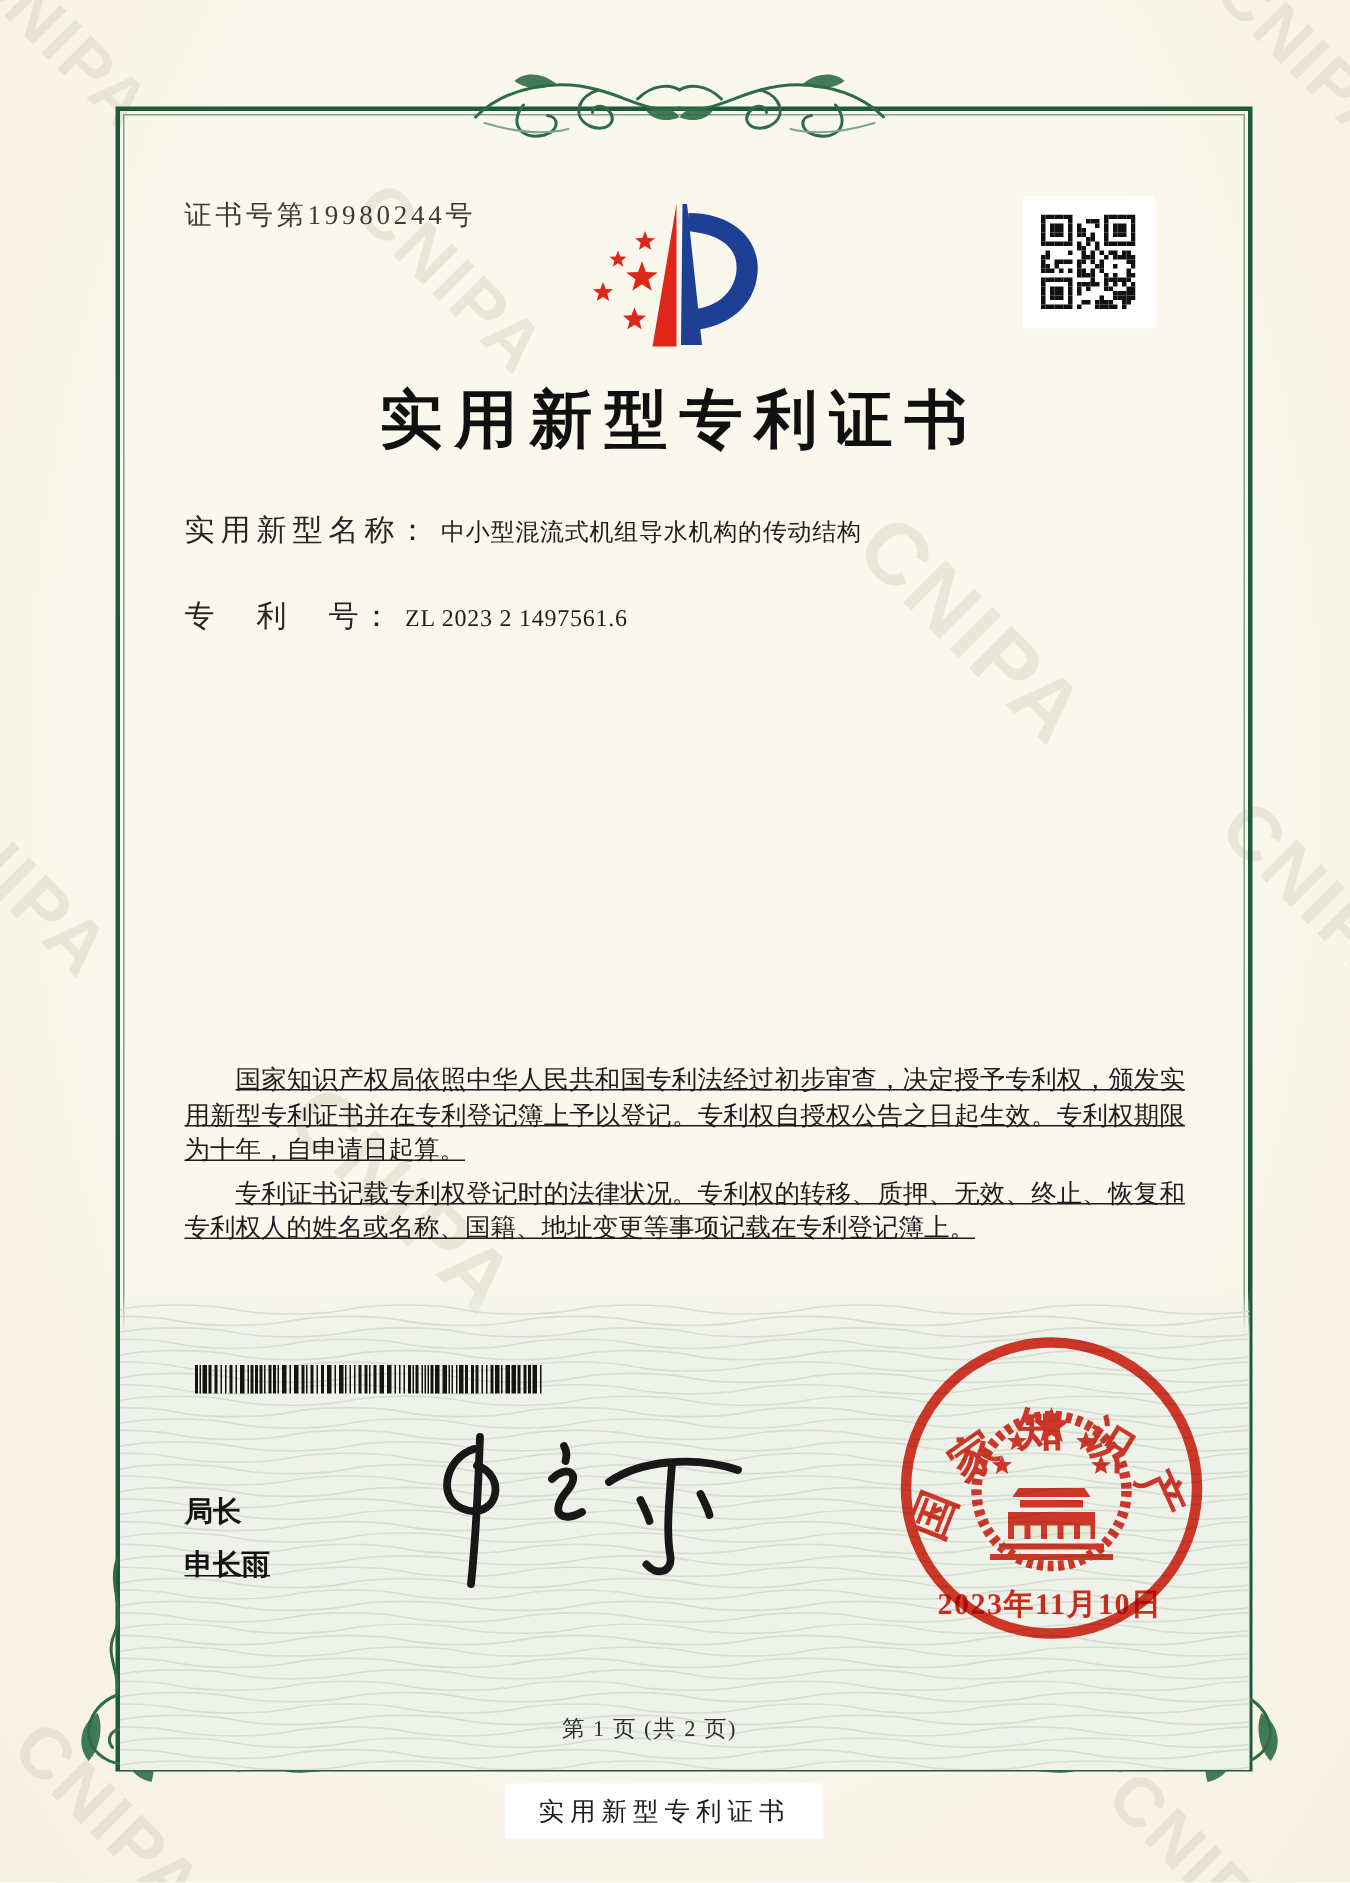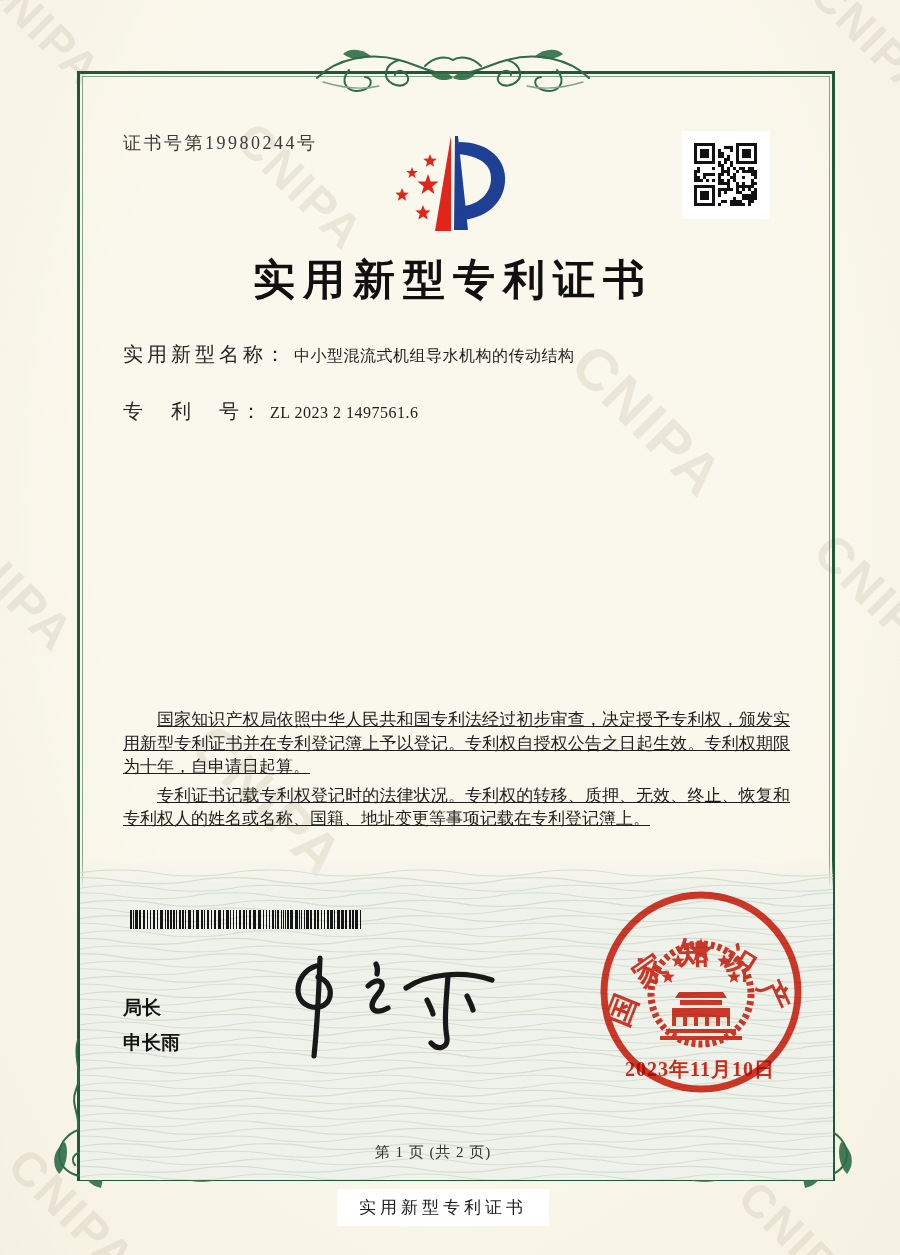--- a/index.html
+++ b/index.html
@@ -51,21 +51,21 @@
   .paras p{margin:0 0 5px 0;text-indent:2em;text-decoration:underline;}
   
   .waves{
     left:80px;top:861px;width:753px;height:319px;overflow:hidden;
     background:linear-gradient(180deg, rgba(239,242,235,0) 0, var(--wave-bg,#EFF2EB) 28px);
   }
   .waves svg path{stroke:var(--wave-line,#D6DDD0);stroke-width:1.1;fill:none;}
   .barcode{left:130px;top:910px;width:233px;height:19px;font-size:0;}
   .barcode i{display:inline-block;height:19px;background:#141414;}
   .sig-title{left:123px;top:995px;font-family:"Liberation Sans","DejaVu Sans",sans-serif;font-weight:bold;font-size:19px;color:#141414;}
-  .sig-name{left:123px;top:1030px;font-family:"Liberation Sans","DejaVu Sans",sans-serif;font-weight:bold;font-size:19px;color:#141414;}
+  .sig-name{left:123px;top:1030px;font-family:"Liberation Sans","DejaVu Sans",sans-serif;font-weight:bold;font-size:19px;color:#141414;text-decoration:underline;}
   .handwriting path{stroke:#181818;stroke-width:5.2;fill:none;stroke-linecap:round;stroke-linejoin:round;}
   
   .seal{left:595px;top:888px;width:212px;height:212px;mix-blend-mode:multiply;opacity:.95;}
   .seal .ring{stroke:var(--seal-red,#D92F1F);fill:none;}
   .seal .rd{fill:var(--seal-red,#D92F1F);}
   .seal text{fill:var(--seal-red,#D92F1F);font-family:"Liberation Sans","DejaVu Sans",sans-serif;font-weight:bold;}
   .seal-date{
     left:610px;top:1056px;width:180px;text-align:center;
     color:var(--seal-red,#D92F1F);font-weight:bold;font-size:20px;letter-spacing:1px;
     mix-blend-mode:multiply;

